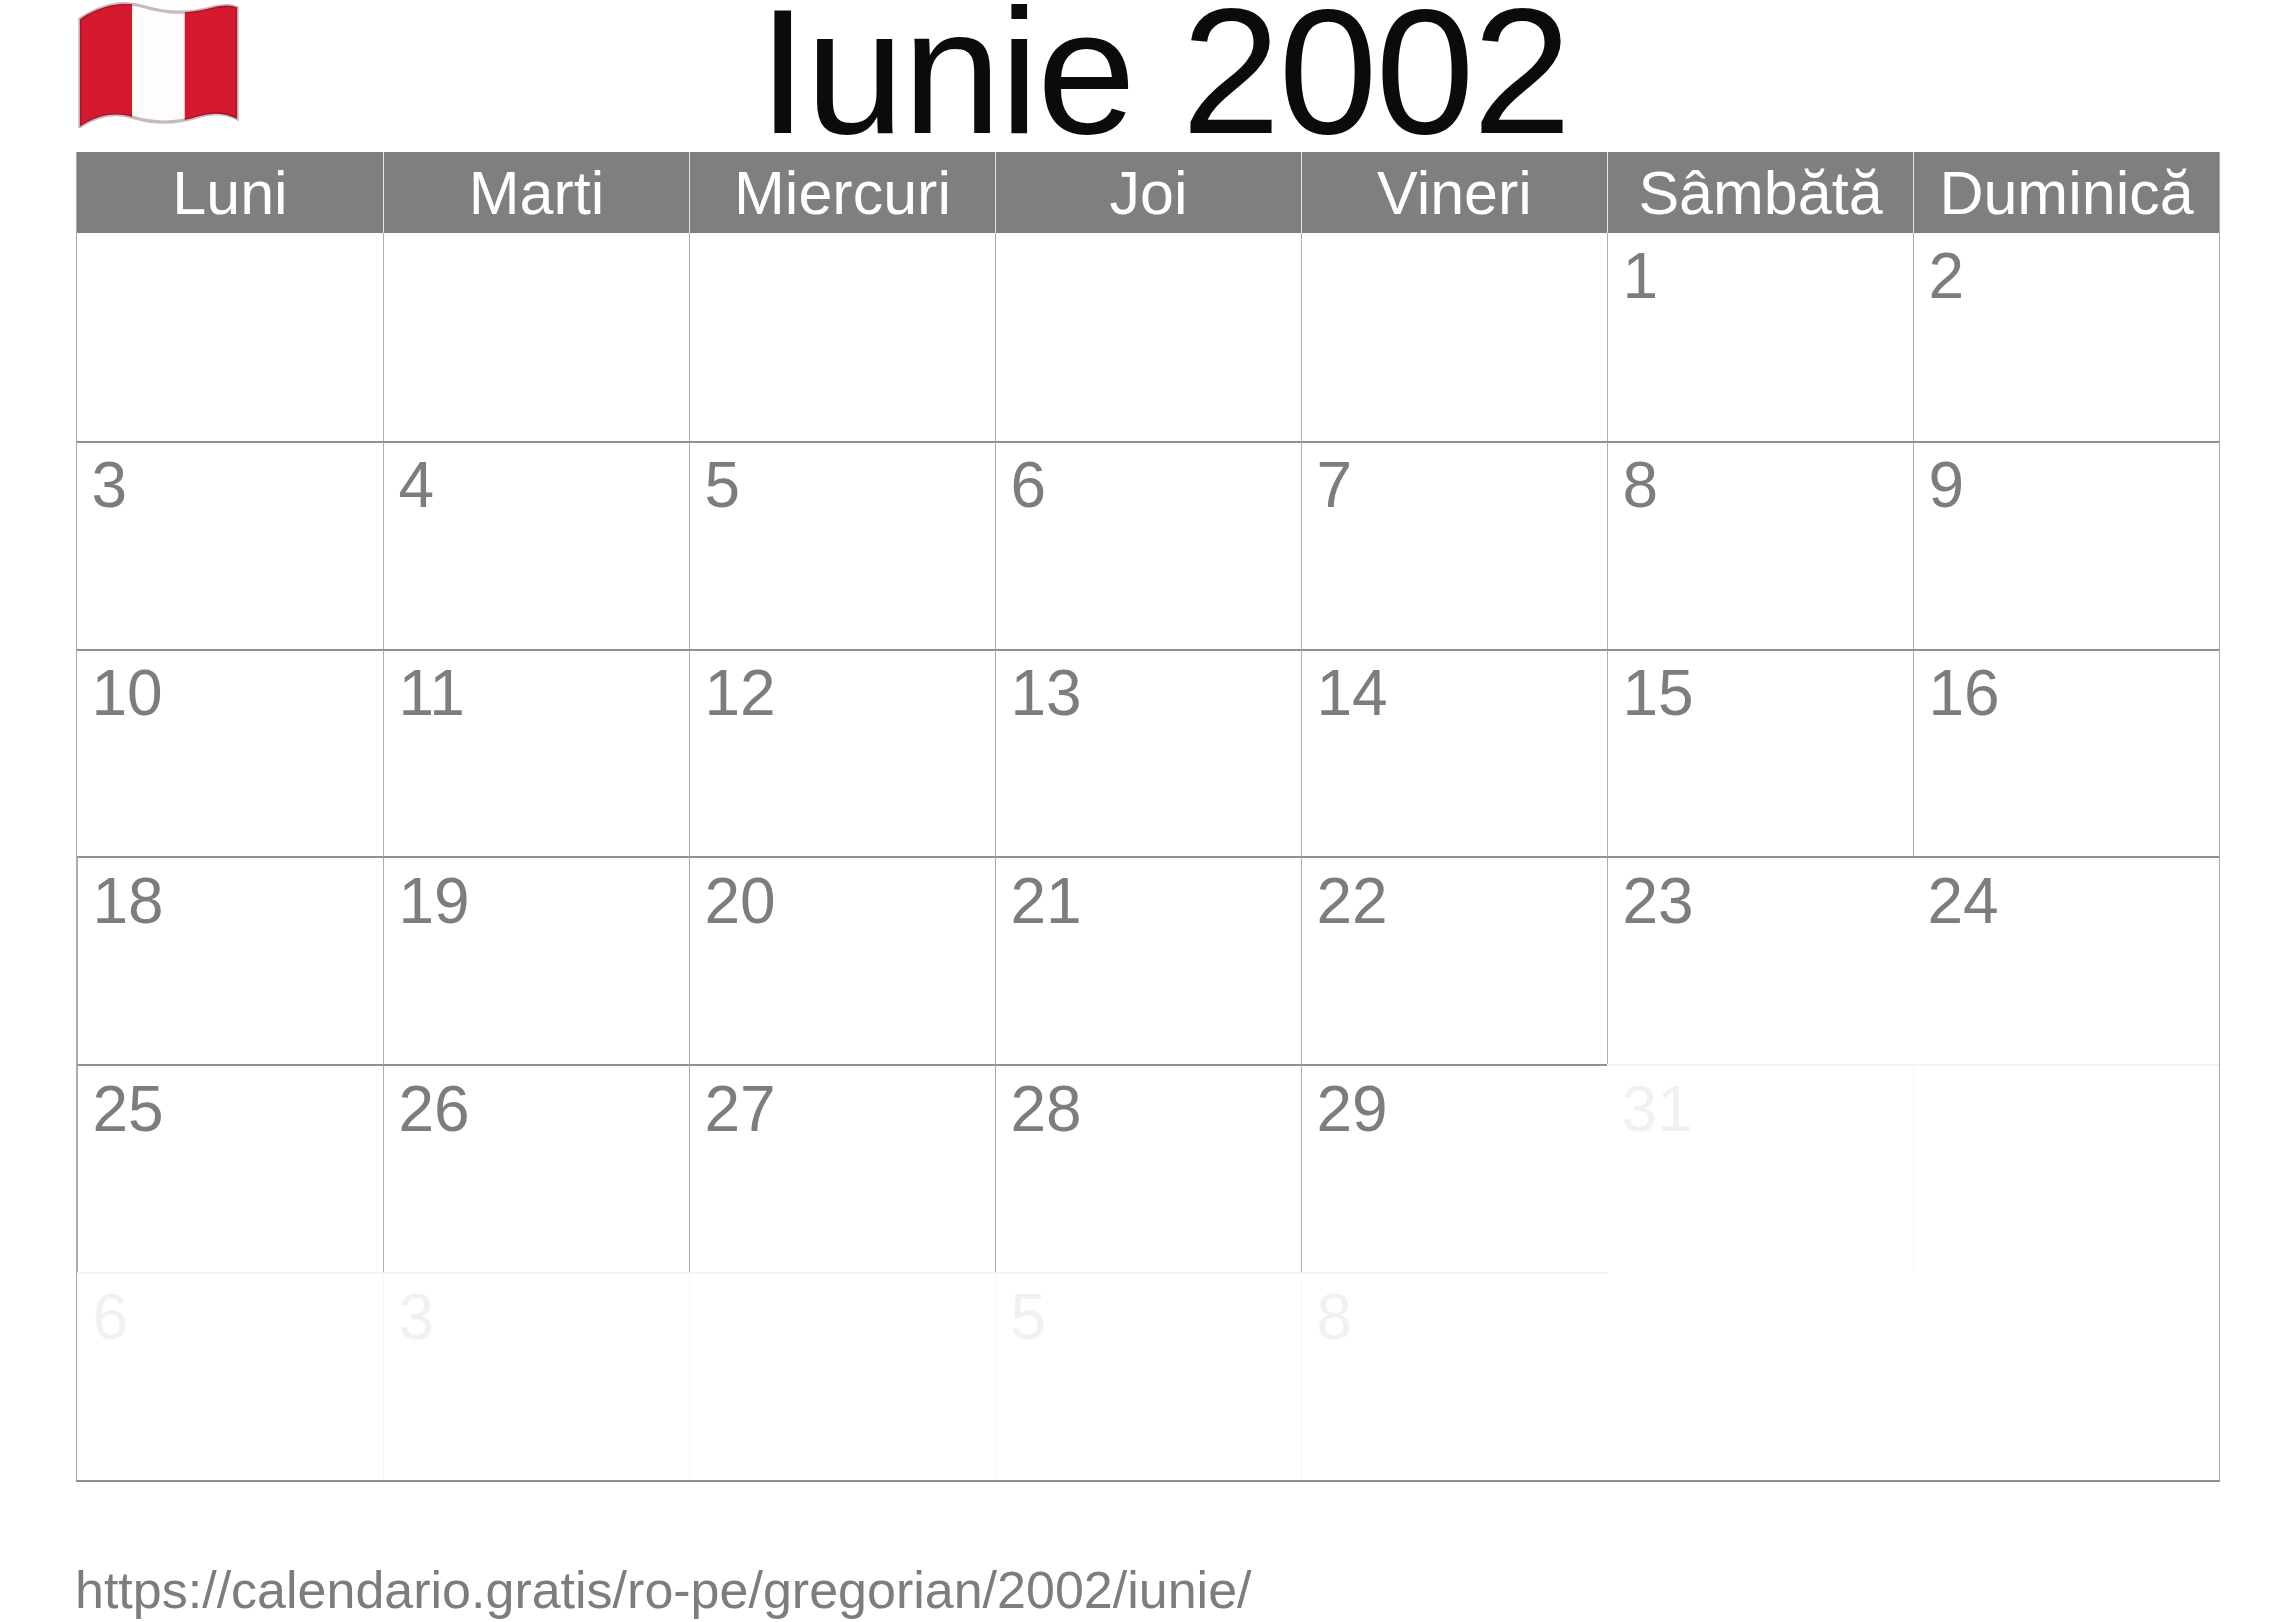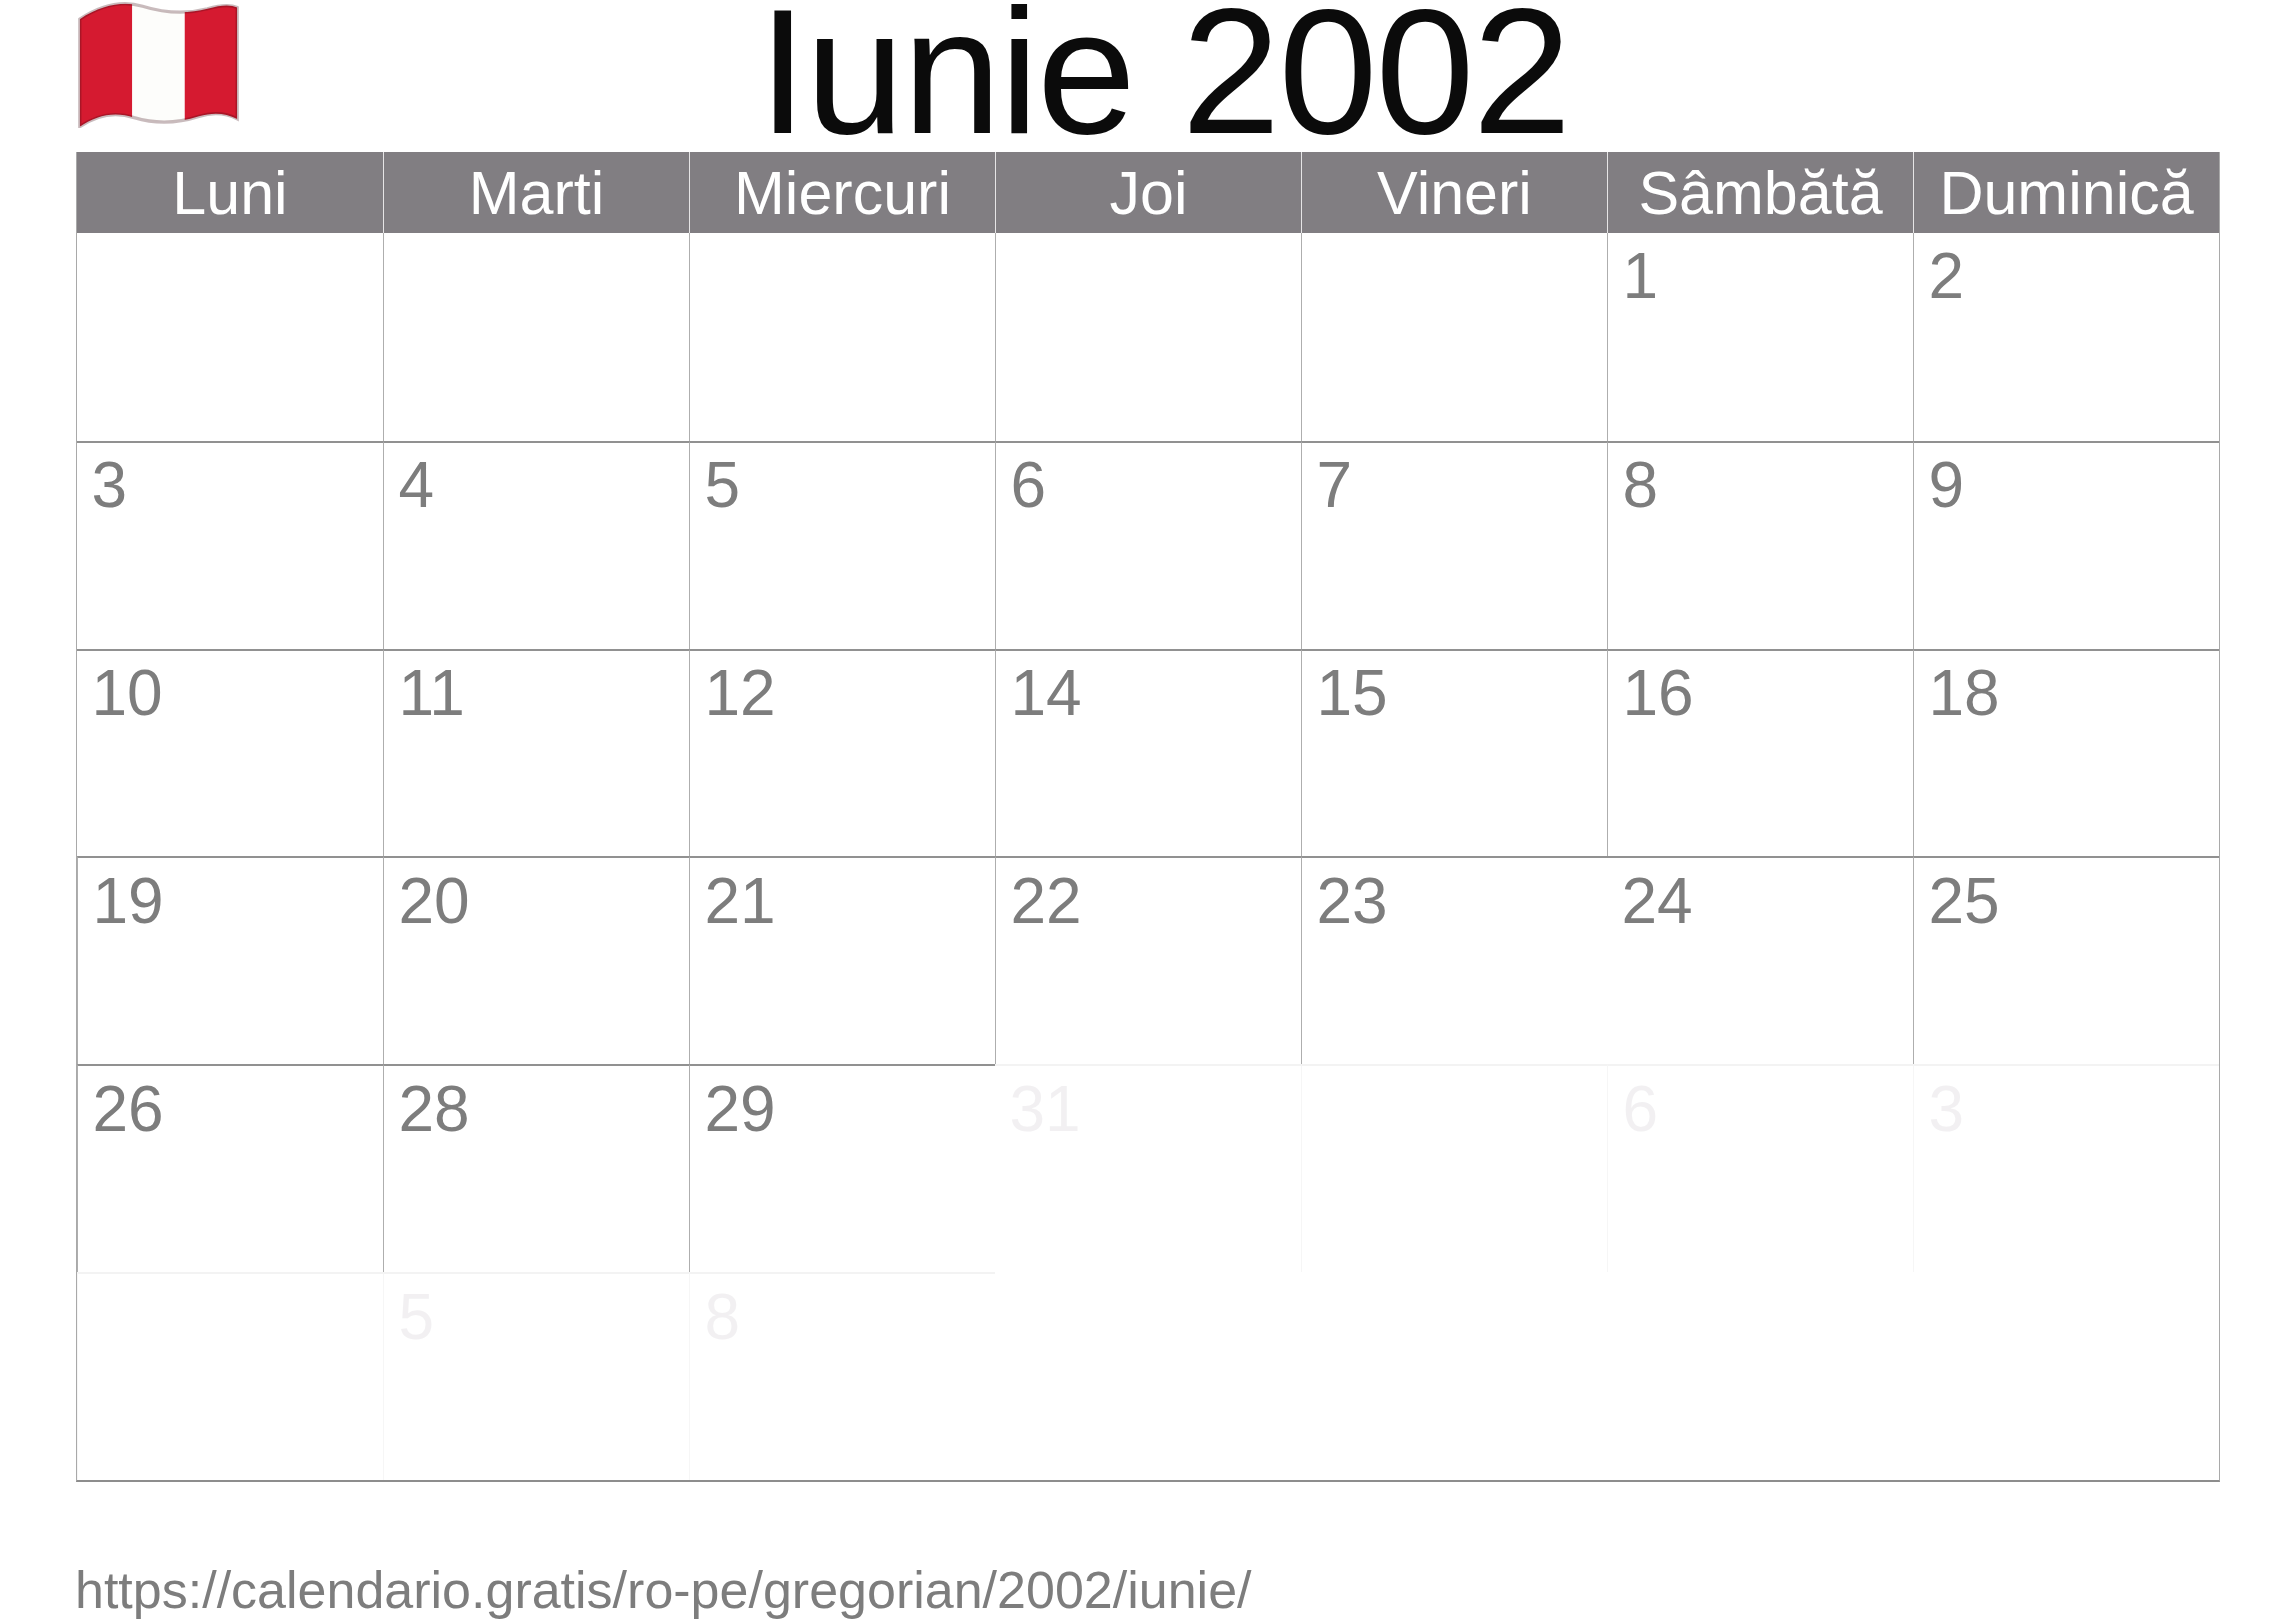--- a/index.html
+++ b/index.html
@@ -133,32 +133,34 @@
     <div class="dcell colfirst">3</div>
     <div class="dcell">4</div>
     <div class="dcell">5</div>
     <div class="dcell">6</div>
     <div class="dcell">7</div>
     <div class="dcell">8</div>
     <div class="dcell">9</div>
     <div class="dcell colfirst">10</div>
     <div class="dcell">11</div>
     <div class="dcell">12</div>
+    <div class="dcell">13</div>
     <div class="dcell">14</div>
     <div class="dcell">15</div>
     <div class="dcell">16</div>
     <div class="dcell">18</div>
     <div class="dcell">19</div>
     <div class="dcell">20</div>
     <div class="dcell">21</div>
     <div class="dcell">22</div>
     <div class="dcell">23</div>
     <div class="dcell colfirst">24</div>
     <div class="dcell">25</div>
     <div class="dcell">26</div>
+    <div class="dcell">27</div>
     <div class="dcell">28</div>
     <div class="dcell">29</div>
     <div class="dcell colfirst ghost">31</div>
     <div class="dcell ghost"></div>
     <div class="dcell ghost">6</div>
     <div class="dcell ghost">3</div>
     <div class="dcell ghost"></div>
     <div class="dcell ghost">5</div>
     <div class="dcell ghost">8</div>
   </div>

